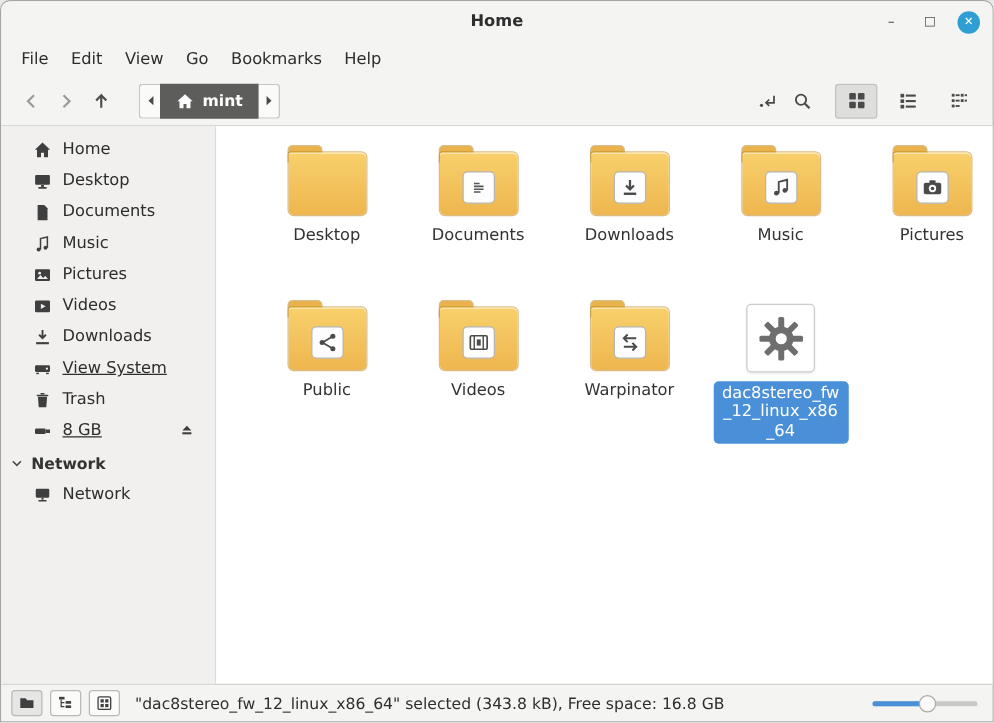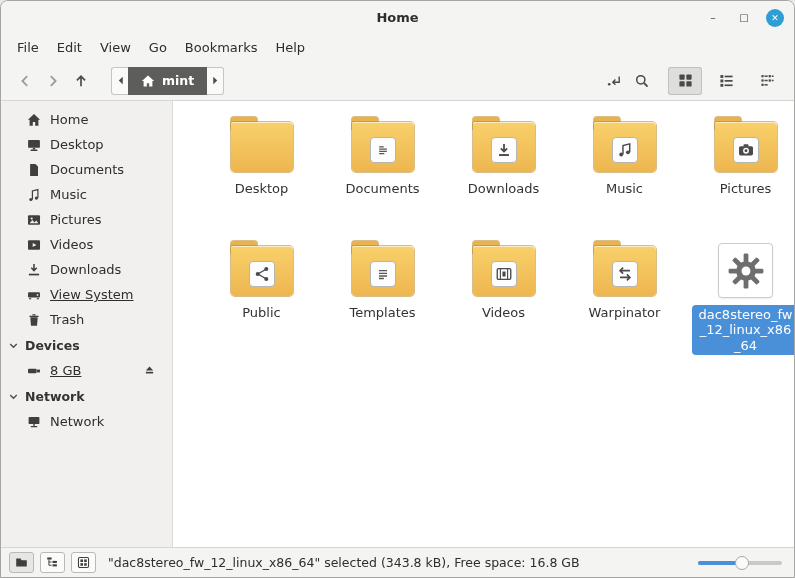--- a/index.html
+++ b/index.html
@@ -320,28 +320,20 @@
         <div class="sb-item">
           <span class="sb-icon">
             <svg viewBox="0 0 14 14">
               <path d="M3.3 4.3h7.4l-.7 8.5H4z" fill="#3f3f3f"></path>
               <rect x="2.3" y="2.7" width="9.4" height="1.2" rx="0.5" fill="#3f3f3f"></rect>
               <rect x="5.3" y="1.3" width="3.4" height="1.2" rx="0.5" fill="#3f3f3f"></rect>
             </svg>
           </span>
           <span class="sb-label">Trash</span>
         </div>
-        <div class="sb-section">
-          <span class="sb-chevron">
-            <svg viewBox="0 0 10 7">
-              <path d="M1.2 1.2 5 5l3.8-3.8" fill="none" stroke="#4a4a4a" stroke-width="1.5"></path>
-            </svg>
-          </span>
-          <span class="sb-section-label">Devices</span>
-        </div>
         <div class="sb-item underlined">
           <span class="sb-icon">
             <svg viewBox="0 0 14 14">
               <rect x="1" y="4.8" width="8.6" height="4.4" rx="1" fill="#3f3f3f"></rect>
               <rect x="9.8" y="5.6" width="3.2" height="2.8" fill="#3f3f3f"></rect>
             </svg>
           </span>
           <span class="sb-label">8 GB</span>
           <span class="sb-eject"><span><svg viewBox="0 0 14 14">
                 <path d="M7 2.8 10.9 6.9H3.1z" fill="#3f3f3f"></path>
@@ -423,30 +415,20 @@
             <div class="emblem">
               <svg viewBox="0 0 16 16">
                 <path d="M11.6 3.8 4.4 8l7.2 4.2" fill="none" stroke="#4a4a4a" stroke-width="1.2"></path>
                 <circle cx="11.8" cy="3.6" r="1.8" fill="#4a4a4a"></circle>
                 <circle cx="4.2" cy="8" r="1.8" fill="#4a4a4a"></circle>
                 <circle cx="11.8" cy="12.4" r="1.8" fill="#4a4a4a"></circle>
               </svg>
             </div>
           </div>
           <div class="file-label">Public</div>
-        </div>
-        <div class="file-cell">
-          <div class="folder">
-            <div class="emblem">
-              <svg viewBox="0 0 16 16">
-                <path d="M4.4 5h7.2M4.4 7.4h7.2M4.4 9.8h7.2M4.4 12h4.4" stroke="#555" stroke-width="1.2" fill="none"></path>
-              </svg>
-            </div>
-          </div>
-          <div class="file-label">Templates</div>
         </div>
         <div class="file-cell">
           <div class="folder">
             <div class="emblem">
               <svg viewBox="0 0 16 16">
                 <rect x="2" y="3.2" width="12" height="9.6" rx="1" fill="none" stroke="#4a4a4a" stroke-width="1.2"></rect>
                 <path d="M4.8 3.2v9.6M11.2 3.2v9.6" stroke="#4a4a4a" stroke-width="1"></path>
                 <rect x="6.6" y="5.8" width="2.8" height="4.4" fill="#4a4a4a"></rect>
               </svg>
             </div>

